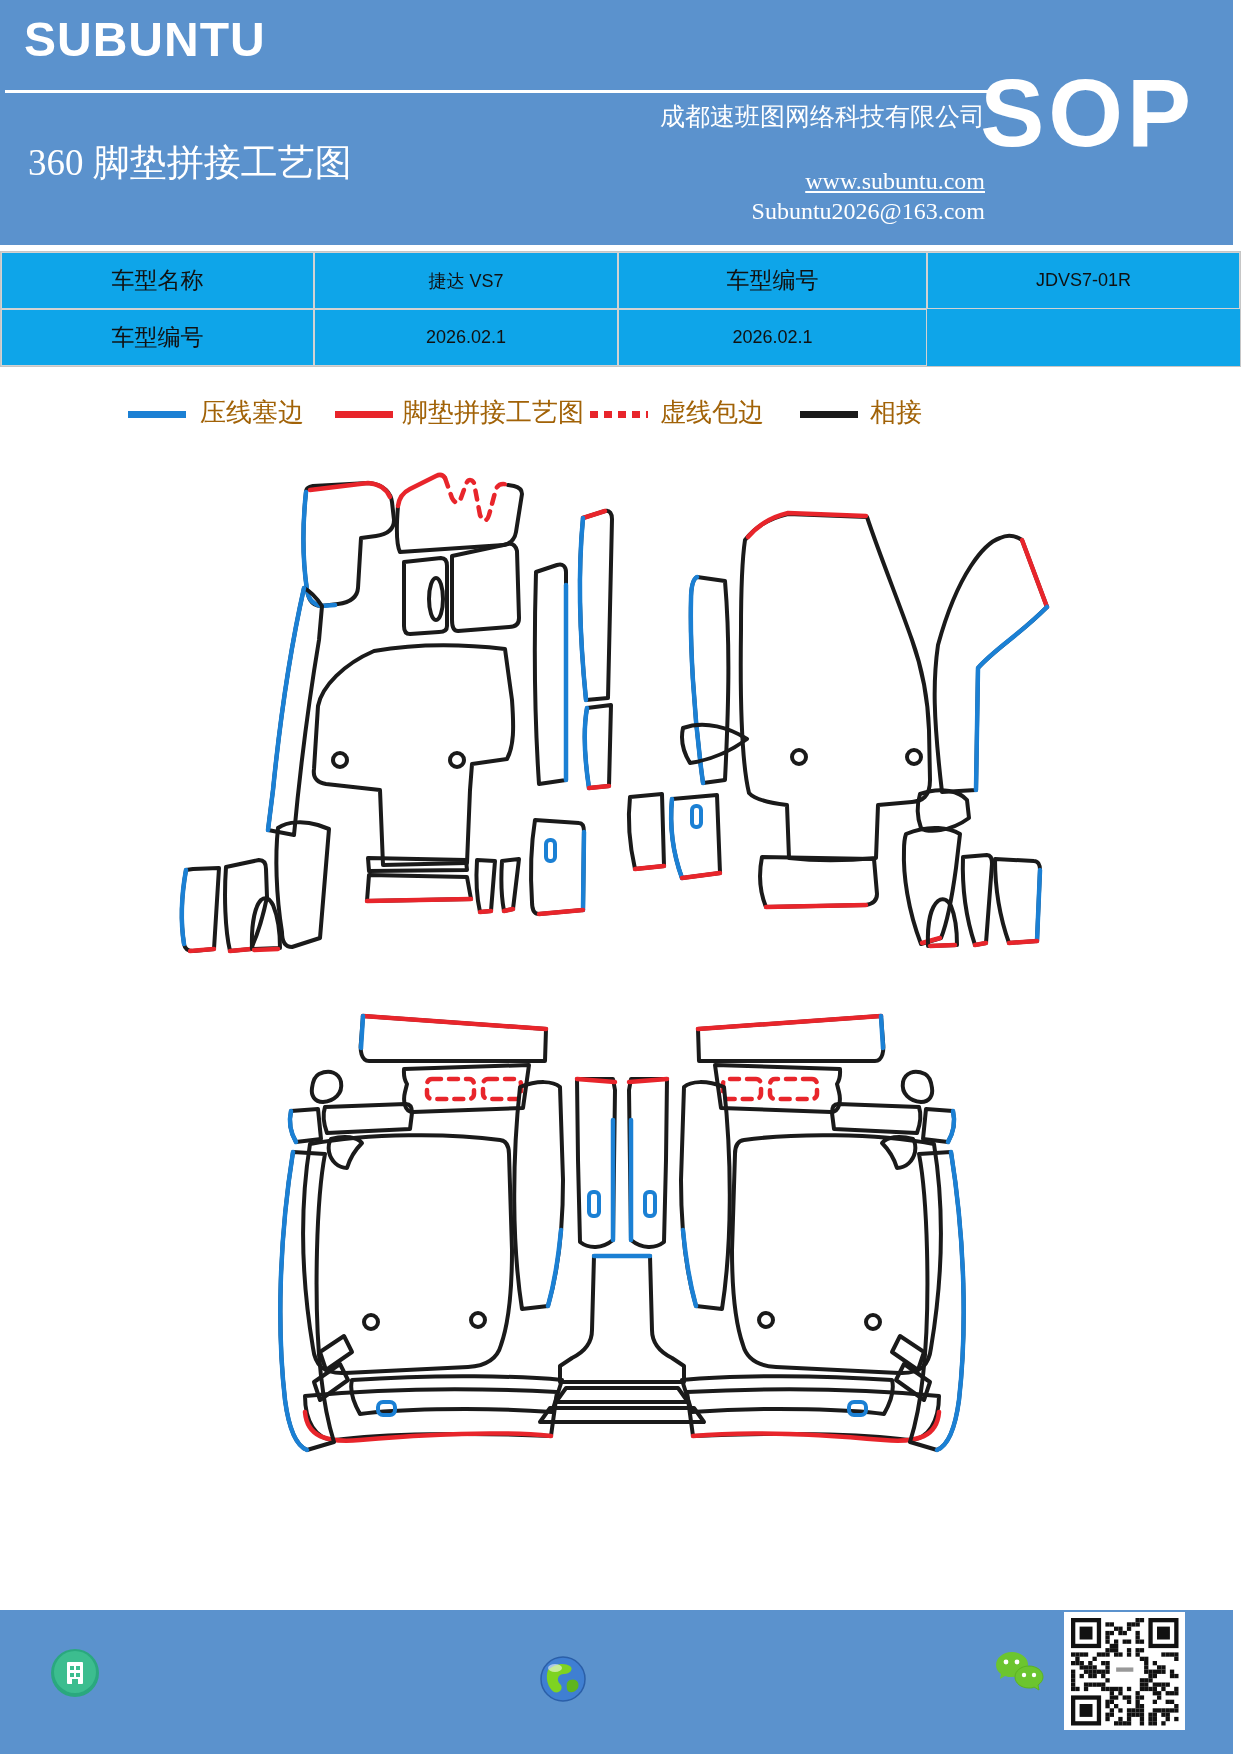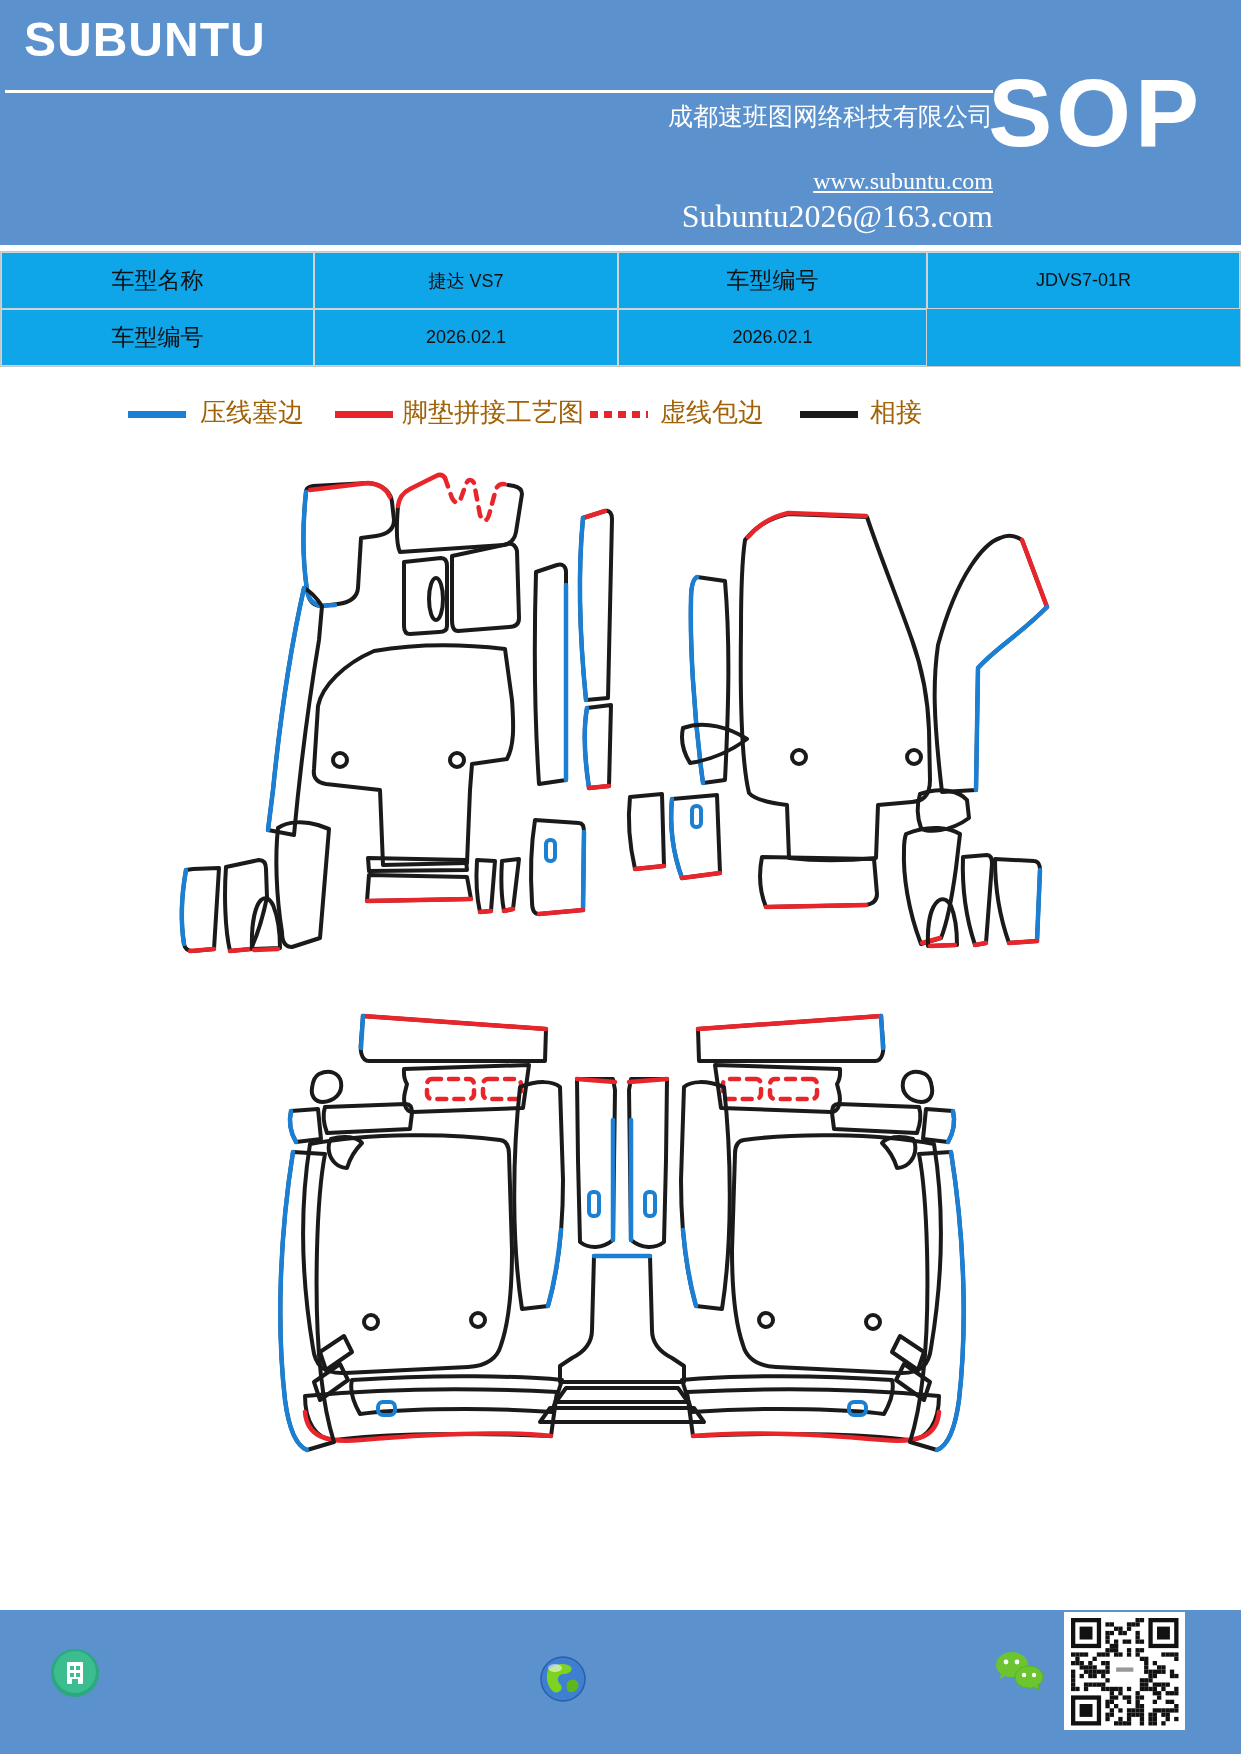--- a/index.html
+++ b/index.html
@@ -1,27 +1,27 @@
 <!DOCTYPE html>
 <html style="--band: #5b92cd; --ink: #1a1a1a; --blue: #1b80d4; --red: #e8252b;"><head>
 <meta charset="utf-8">
 <style>
   html,body{margin:0;padding:0;background:#e9e9e9;}
   #page{position:relative;width:1241px;height:1754px;background:#ffffff;overflow:hidden;
         font-family:"Liberation Serif",serif;}
   
-  .band{position:absolute;left:0;right:0;background:var(--band);text-decoration:underline;}
+  .band{position:absolute;left:0;right:8px;background:var(--band);text-decoration:underline;}
   #hdr{top:0;height:245px;}
   .brand{position:absolute;top:12px;left:24px;color:#fff;font-family:"Liberation Sans",sans-serif;
          font-weight:800;font-size:48px;letter-spacing:1px;}
   .hdr-line{position:absolute;top:90px;left:5px;width:988px;height:3px;background:#fff;}
   .doc-title{position:absolute;top:138px;left:28px;color:#fff;font-size:37px;}
   .hdr-company{position:absolute;top:100px;right:248px;color:#fff;font-size:25px;}
   .hdr-www{position:absolute;top:168px;right:248px;color:#fff;font-size:24px;text-decoration:underline;cursor:pointer;}
-  .hdr-mail{position:absolute;top:198px;right:248px;color:#fff;font-size:32px;}
+  .hdr-mail{position:absolute;top:198px;right:248px;color:#fff;font-size:24px;}
   .sop{position:absolute;top:58px;right:38px;color:#fff;font-family:"Liberation Sans",sans-serif;
        font-weight:800;font-size:96px;letter-spacing:4px;margin-left:11px;}
   
   #tbl{position:absolute;top:251px;left:0;width:1239px;display:grid;
        grid-template-columns:313px 304px 309px 313px;grid-auto-rows:57px;
        border:1.5px solid #c6c6c6;background:#0ea5e9;}
   #tbl .cell{border:0.8px solid #d2d2d2;display:flex;align-items:center;justify-content:center;
        font-size:23px;color:#111;}
   #tbl .val{font-family:"Liberation Sans",sans-serif;font-size:18px;}
   
@@ -41,20 +41,21 @@
   .icon{position:absolute;}
 </style>
 </head>
 <body>
 
 <div id="page">
 
   <div class="band" id="hdr">
     <div class="brand">SUBUNTU</div>
     <div class="hdr-line"></div>
+    <div class="doc-title">360 脚垫拼接工艺图</div>
     <div class="hdr-company">成都速班图网络科技有限公司</div>
     <div class="hdr-www">www.subuntu.com</div>
     <div class="hdr-mail">Subuntu2026@163.com</div>
     <div class="sop">SOP</div>
   </div>
 
   <div id="tbl">
     <div class="cell">车型名称</div>
     <div class="cell val">捷达 VS7</div>
     <div class="cell">车型编号</div>

